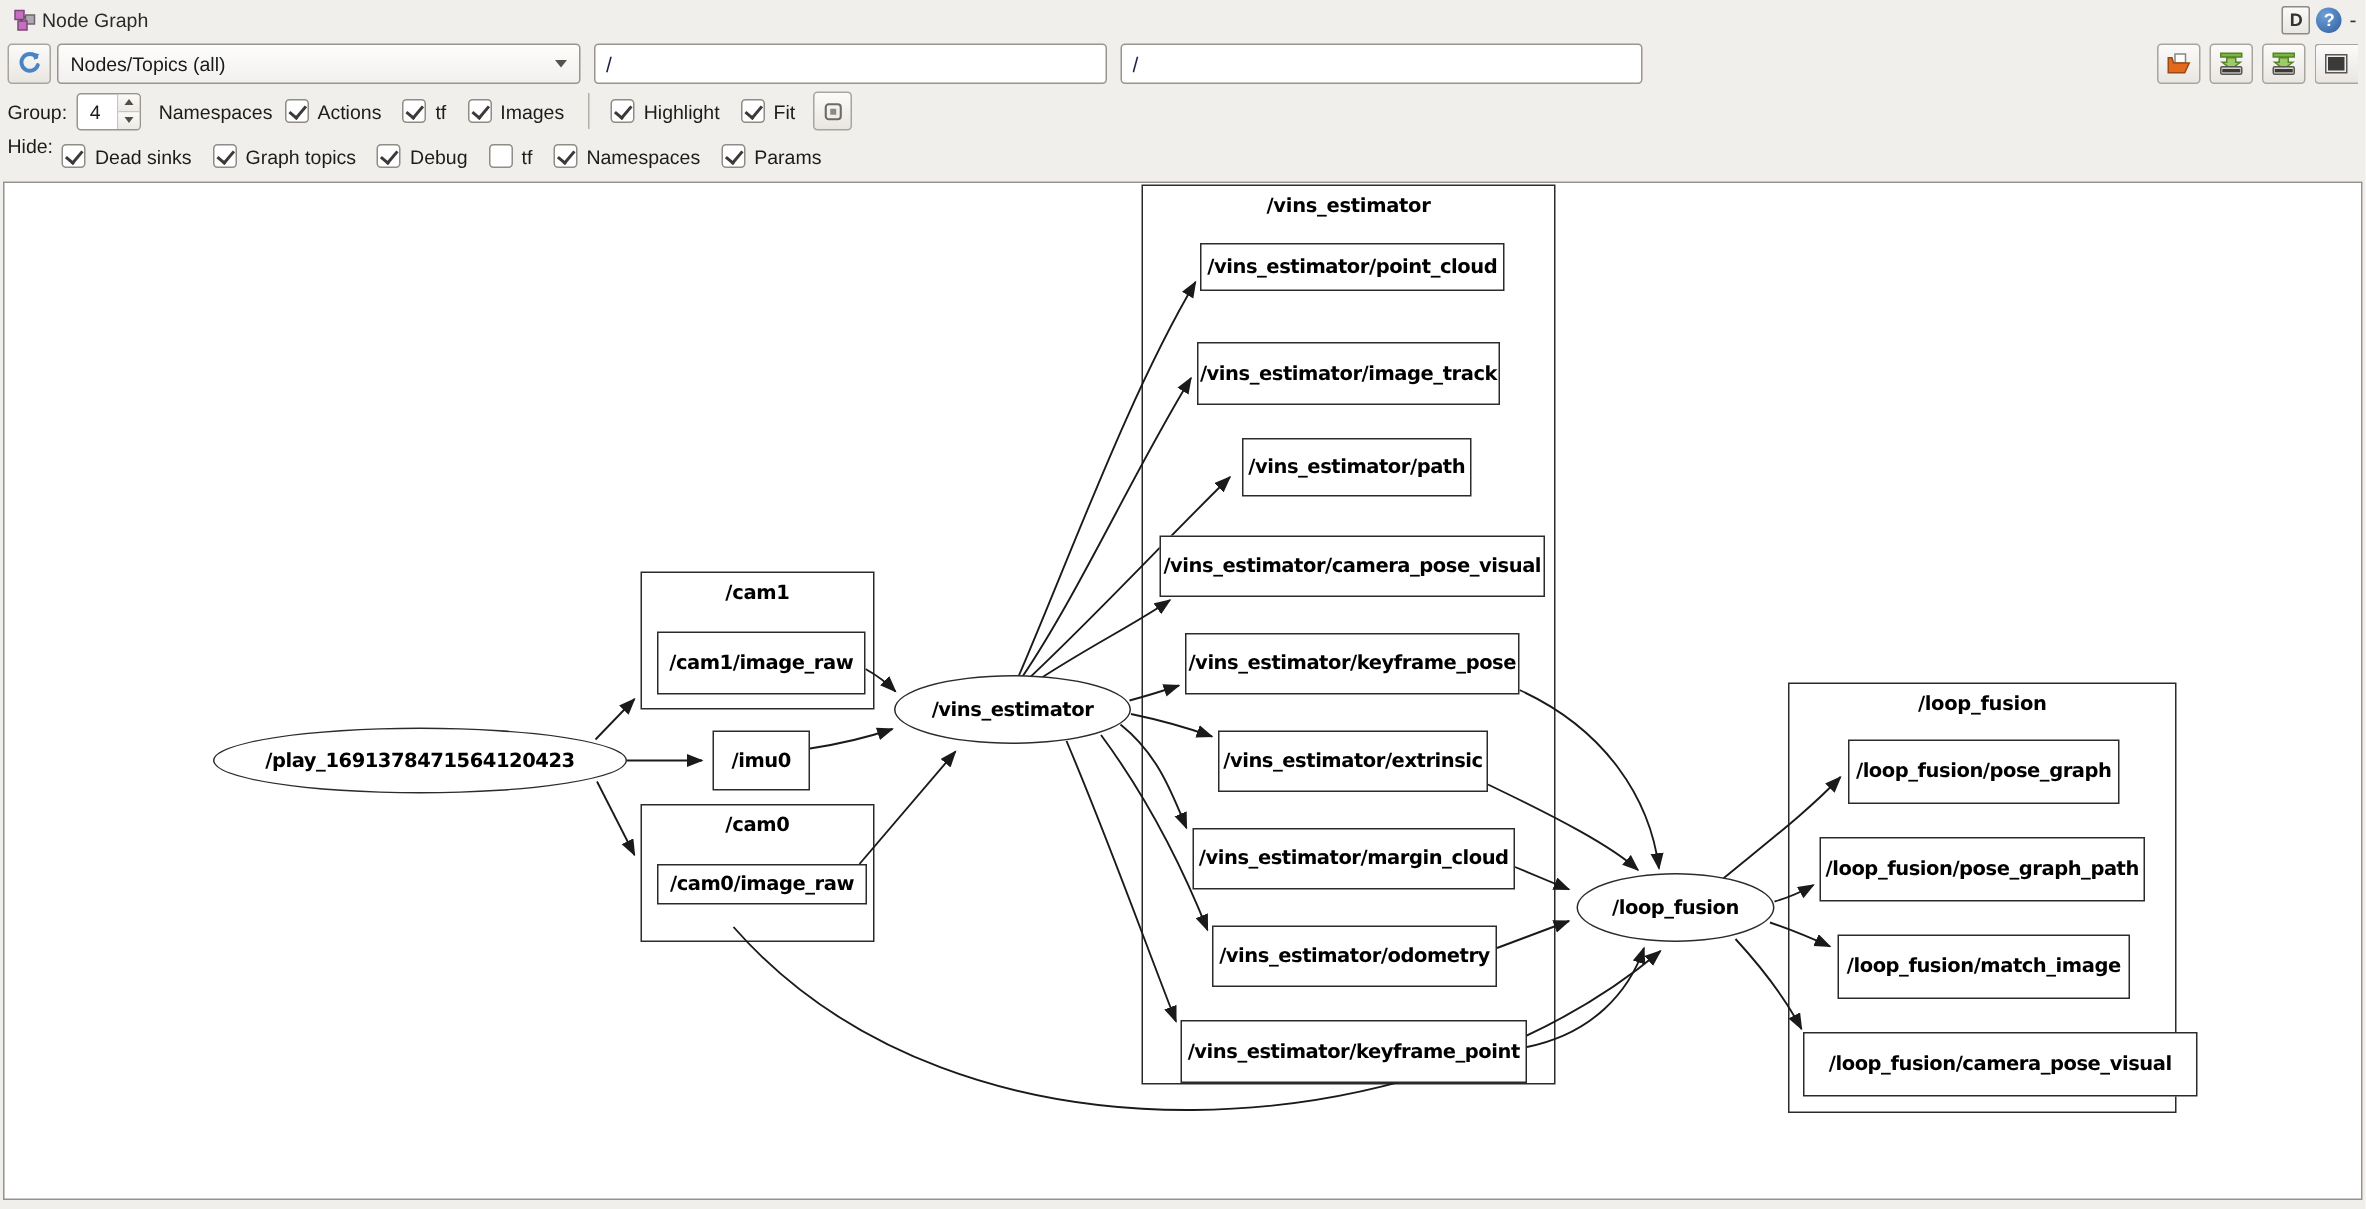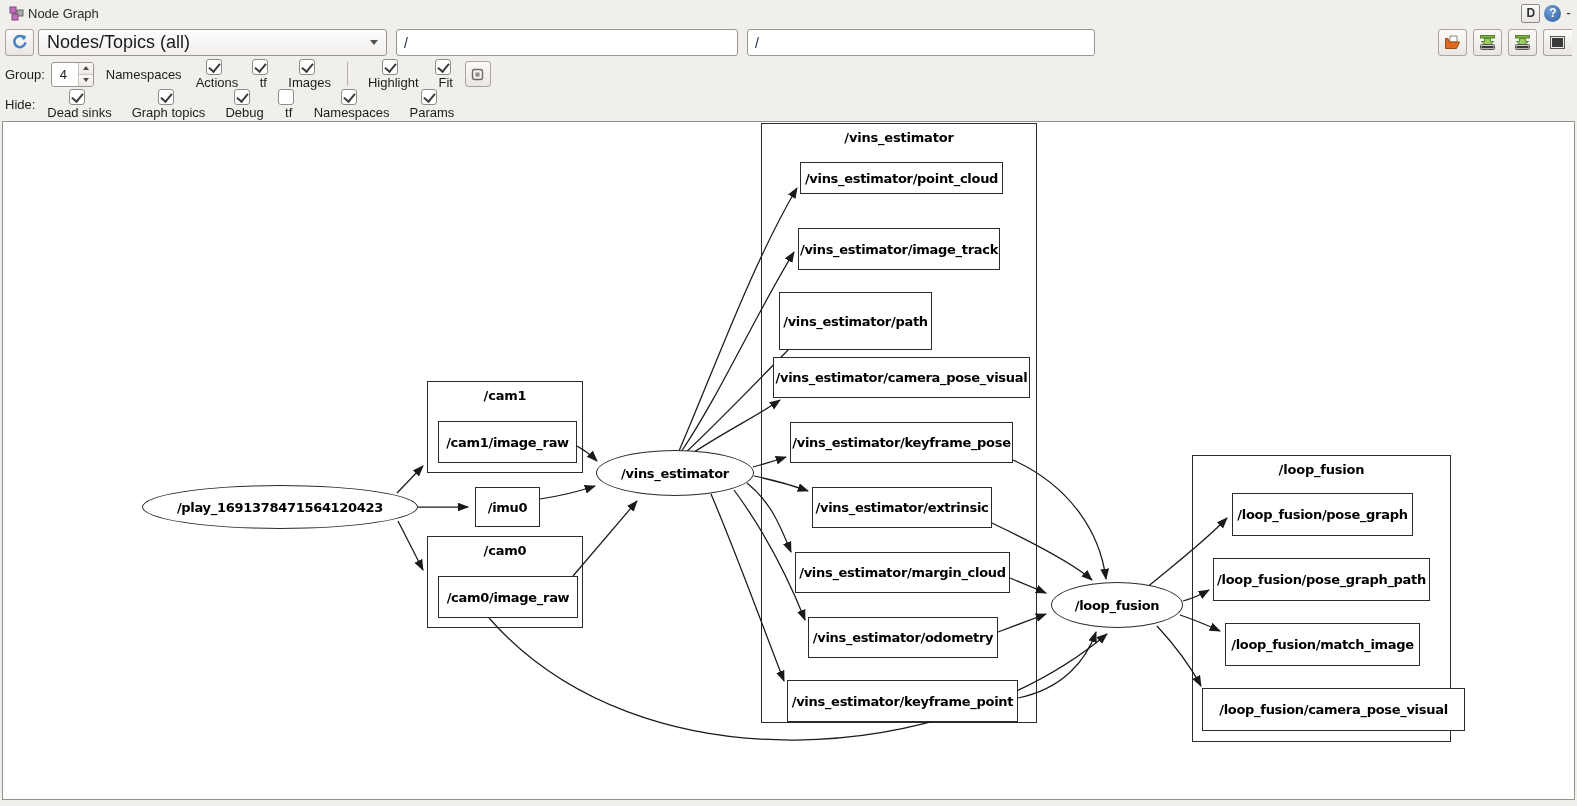--- a/index.html
+++ b/index.html
@@ -25,49 +25,49 @@
     color:#fff; font-weight:bold; font-size:12px; display:flex; align-items:center; justify-content:center; }
   .min-btn { font-size:14px; color:#333; margin-left:4px; margin-right:2px; }
   
   .toolbar { position:absolute; left:0; top:28px; width:100%; height:29px;
     display:flex; align-items:center; padding:0 5px; }
   .btn { height:27px; border:1px solid #a9a49d; border-radius:3px;
     background:linear-gradient(#fcfbfa,#e9e6e2); display:flex; align-items:center; justify-content:center; }
   .refresh-btn { width:29px; }
   .combo { width:349px; height:27px; margin-left:4px; border:1px solid #9a958f; border-radius:3px;
     background:linear-gradient(#fdfdfc,#f2f0ee); display:flex; align-items:center; padding:0 8px; }
-  .combo .combo-text { flex:1; font-size:18px; color:#1a1a1a; }
+  .combo .combo-text { flex:1; font-size:13px; color:#1a1a1a; }
   .combo-arrow { width:0; height:0; border-left:4px solid transparent; border-right:4px solid transparent;
     border-top:5px solid #55514b; }
   .lineedit { height:27px; border:1px solid #9a958f; border-radius:3px; background:#fff;
     font-size:14px; color:#16233a; padding:0 7px; margin-left:9px; font-family:"Liberation Sans",sans-serif; }
   .le1 { width:342px; }
   .le2 { width:348px; }
   .tool-right { margin-left:auto; display:flex; }
   .tool-right .btn { width:29px; margin-left:6px; }
   .btn-cut { width:24px; border-right:none; border-top-right-radius:0; border-bottom-right-radius:0;
     overflow:hidden; justify-content:flex-start; padding-left:5px; }
   
   .optrow { position:absolute; left:0; top:60px; width:100%; height:28px;
     display:flex; align-items:center; padding:0 5px; }
   .hiderow { position:absolute; left:0; top:90px; width:100%; height:28px;
-    display:flex; align-items:center; padding:0 5px; }
+    display:flex; padding:0 5px; }
   .rlabel { margin-right:6px; }
   .spinbox { width:43px; height:25px; border:1px solid #9a958f; border-radius:3px; background:#fff;
     display:flex; overflow:hidden; }
   .spin-val { flex:1; display:flex; align-items:center; padding-left:8px; font-size:13px; }
   .spin-btns { width:15px; border-left:1px solid #c9c5bf; display:flex; flex-direction:column; }
   .spin-up,.spin-down { flex:1; display:flex; align-items:center; justify-content:center;
     background:linear-gradient(#fbfaf8,#eceae6); }
   .spin-up { border-bottom:1px solid #c9c5bf; }
   .tri-up { width:0; height:0; border-left:3.5px solid transparent; border-right:3.5px solid transparent;
     border-bottom:4.5px solid #514d48; }
   .tri-down { width:0; height:0; border-left:3.5px solid transparent; border-right:3.5px solid transparent;
     border-top:4.5px solid #514d48; }
-  .cb-item { display:flex; align-items:center; margin-left:14px;flex-direction:column; }
+  .cb-item { display:flex; align-items:center; margin-left:14px; }
   .cb { width:16px; height:16px; background:#fff; border:1px solid #908c86; border-radius:3px;
     position:relative; flex:none; }
   .cb.checked::after { content:''; position:absolute; left:4px; top:1px; width:5px; height:9px;
     border-right:2.4px solid #3a3a3a; border-bottom:2.4px solid #3a3a3a; transform:rotate(40deg); }
   .cb-label { margin-left:6px; }
   .vsep { width:1px; height:24px; background:#b4afa8; margin-left:16px; }
   .fitview-btn { width:26px; height:26px; margin-left:12px; }
   
   .canvas { position:absolute; left:2px; top:121px; width:1573px; height:679px;
     background:#fff; border:1px solid #96918b; }
@@ -268,25 +268,25 @@
 <div class="cluster" style="left:1192px;top:455px;width:259px;height:287px">
   <div class="cluster-label">/loop_fusion</div>
 </div>
 
 <div class="gnode ellipse" style="left:142px;top:485px;width:276px;height:44px">/play_1691378471564120423</div>
 <div class="gnode ellipse" style="left:596px;top:450px;width:158px;height:46px">/vins_estimator</div>
 <div class="gnode ellipse" style="left:1051px;top:582px;width:132px;height:46px">/loop_fusion</div>
 
 <div class="gnode" style="left:438px;top:421px;width:139px;height:42px">/cam1/image_raw</div>
 <div class="gnode" style="left:475px;top:487px;width:65px;height:40px">/imu0</div>
-<div class="gnode" style="left:438px;top:576px;width:140px;height:42px">/cam0/image_raw</div>
+<div class="gnode" style="left:438px;top:576px;width:140px;height:27px">/cam0/image_raw</div>
 
 <div class="gnode" style="left:800px;top:162px;width:203px;height:32px">/vins_estimator/point_cloud</div>
 <div class="gnode" style="left:798px;top:228px;width:202px;height:42px">/vins_estimator/image_track</div>
-<div class="gnode" style="left:779px;top:292px;width:153px;height:58px">/vins_estimator/path</div>
+<div class="gnode" style="left:828px;top:292px;width:153px;height:39px">/vins_estimator/path</div>
 <div class="gnode" style="left:773px;top:357px;width:257px;height:41px">/vins_estimator/camera_pose_visual</div>
 <div class="gnode" style="left:790px;top:422px;width:223px;height:41px">/vins_estimator/keyframe_pose</div>
 <div class="gnode" style="left:812px;top:487px;width:180px;height:41px">/vins_estimator/extrinsic</div>
 <div class="gnode" style="left:795px;top:552px;width:215px;height:41px">/vins_estimator/margin_cloud</div>
 <div class="gnode" style="left:808px;top:617px;width:190px;height:41px">/vins_estimator/odometry</div>
 <div class="gnode" style="left:787px;top:680px;width:231px;height:42px">/vins_estimator/keyframe_point</div>
 
 <div class="gnode" style="left:1232px;top:493px;width:181px;height:43px">/loop_fusion/pose_graph</div>
 <div class="gnode" style="left:1213px;top:558px;width:217px;height:43px">/loop_fusion/pose_graph_path</div>
 <div class="gnode" style="left:1225px;top:623px;width:195px;height:43px">/loop_fusion/match_image</div>

